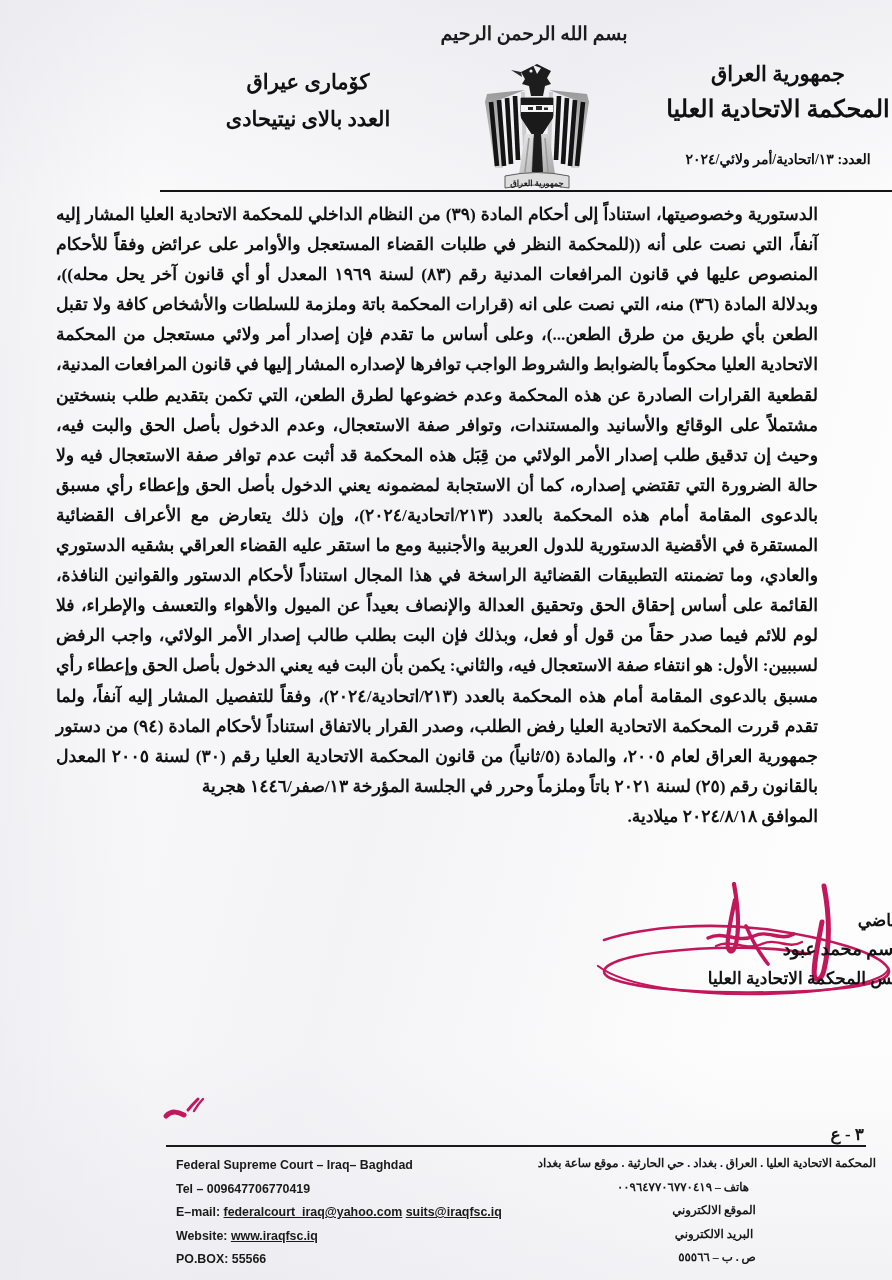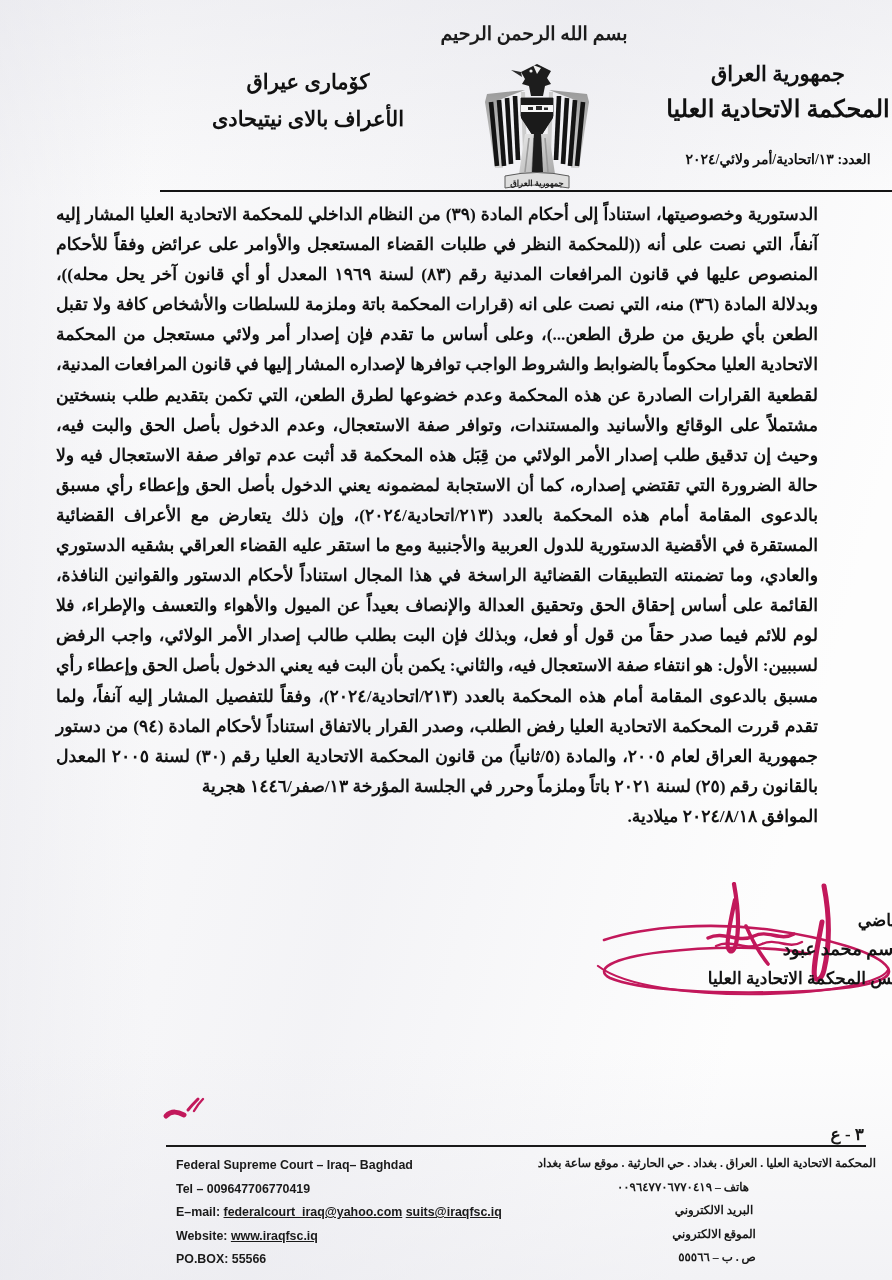--- a/index.html
+++ b/index.html
@@ -167,21 +167,21 @@
   <div class="header-row">
 
     <div class="hdr-ar">
       <div class="l1">جمهورية العراق</div>
       <div class="l2">المحكمة الاتحادية العليا</div>
       <div class="l3">العدد: ١٣/اتحادية/أمر ولائي/٢٠٢٤</div>
     </div>
 
     <div class="hdr-kr">
       <div class="l1">كۆماری عیراق</div>
-      <div class="l2">الأعراف بالای نیتیحادی</div>
+      <div class="l2">العدد بالای نیتیحادی</div>
     </div>
 
     <div class="emblem">
       <svg viewBox="0 0 112 140" width="112" height="140" aria-hidden="true">
         <defs>
           <linearGradient id="wingG" x1="0" y1="0" x2="0" y2="1">
             <stop offset="0%" stop-color="#9a9a9a"></stop>
             <stop offset="100%" stop-color="#d6d6d6"></stop>
           </linearGradient>
           <linearGradient id="bodyG" x1="0" y1="0" x2="1" y2="1">
@@ -300,18 +300,18 @@
     <div>
       <span>Website:</span>
       <span class="u">www.iraqfsc.iq</span>
     </div>
     <div>PO.BOX: 55566</div>
   </div>
 
   <div class="footer-ar">
     <div class="addr">المحكمة الاتحادية العليا . العراق . بغداد . حي الحارثية . موقع ساعة بغداد</div>
     <div class="tel">هاتف – ٠٠٩٦٤٧٧٠٦٧٧٠٤١٩</div>
+    <div class="lbl">الموقع الالكتروني</div>
     <div class="lbl">البريد الالكتروني</div>
-    <div class="lbl">الموقع الالكتروني</div>
     <div class="pobox">ص . ب – ٥٥٥٦٦</div>
   </div>
 
 </div>
 
 </body></html>

